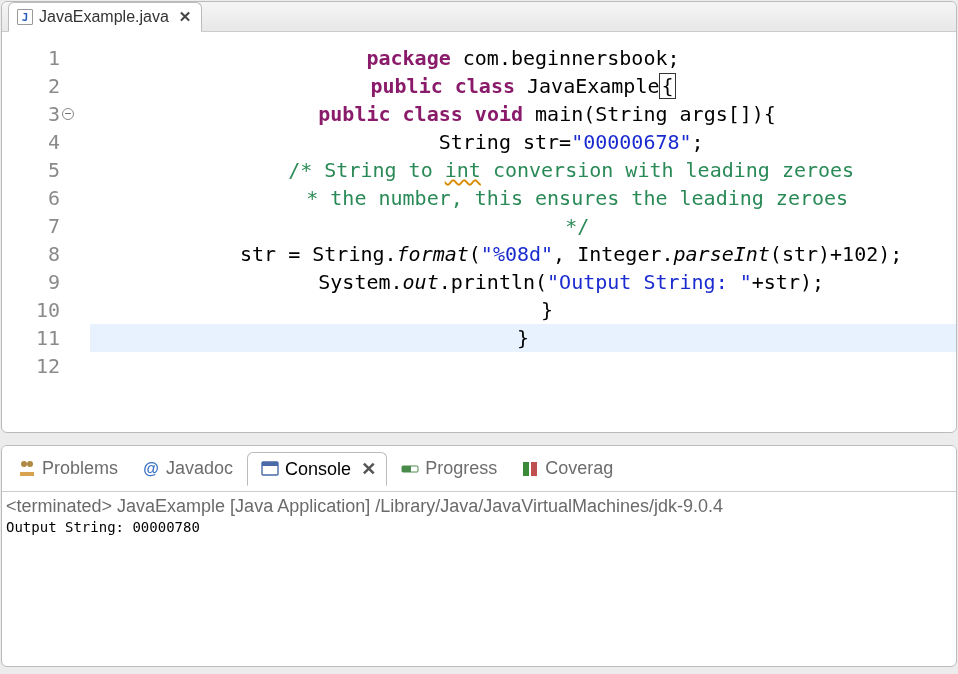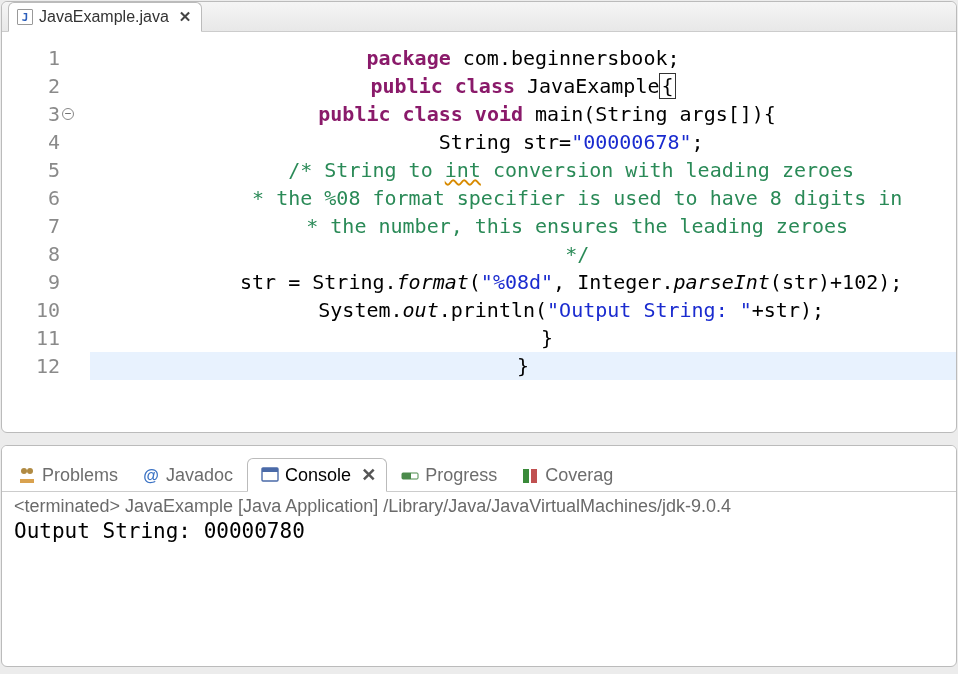--- a/index.html
+++ b/index.html
@@ -106,21 +106,21 @@
   .bottom-pane {
     margin: 12px 1px 1px 1px;
     background: #fff;
     border: 1px solid #bbb;
     border-radius: 6px;
     height: 222px;
     overflow: hidden;
   }
   .view-tabs {
     display: flex;
-    align-items: flex-end;
+    align-items: center;
     height: 46px;
     padding: 0 6px;
     gap: 4px;
     border-bottom: 1px solid #ccc;
     background: #fff;
     font-size: 18px;
     color: #6d6d6d;
   }
   .view-tab {
     display: flex;
@@ -133,32 +133,32 @@
   .view-tab.active {
     color: #000;
     border: 1px solid #bbb;
     border-bottom: 1px solid #fff;
     margin-bottom: -1px;
     background: #fff;
     padding-left: 13px;
   }
   .vicon { width: 18px; height: 18px; display:inline-block; }
   .console-body {
-    padding: 4px 12px;
+    padding: 4px 4px;
     font-size: 18px;
   }
   .console-header {
     color: #6a6a6a;
     font-family: -apple-system, Arial, sans-serif;
     white-space: nowrap;
     overflow: hidden;
   }
   .console-output {
     font-family: Menlo, Consolas, monospace;
-    font-size: 21px;
+    font-size: 14px;
     color: #000;
     padding-top: 2px;
   }
   .close-x2 { font-weight: bold; color:#555; margin-left:4px; }
 </style>
 </head>
 <body>
 
 <div class="editor-pane">
   <div class="tab-bar">
@@ -211,21 +211,20 @@
         <div></div>
         <div></div>
         <div></div>
     </div>
     <div class="code-lines">
       <div class="line"><span class="kw">package</span><span> com.beginnersbook;</span></div>
       <div class="line"><span class="kw">public</span> <span class="kw">class</span><span> JavaExample</span><span class="cursor-box">{</span></div>
       <div class="line"><span>    </span><span class="kw">public</span> <span class="kw">class</span> <span class="kw">void</span><span> main(String args[]){</span></div>
       <div class="line"><span>        </span><span>String str=</span><span class="str">"00000678"</span><span>;</span></div>
       <div class="line"><span>        </span><span class="cmt"><span>/* String to </span><span class="underline-wavy">int</span><span> conversion with leading zeroes</span></span></div>
-      <div class="line"><span>         </span><span class="cmt">* the %08 format specifier is used to have 8 digits in</span></div>
       <div class="line"><span>         </span><span class="cmt">* the number, this ensures the leading zeroes</span></div>
       <div class="line"><span>         </span><span class="cmt">*/</span></div>
       <div class="line"><span>        </span><span>str = String.</span><span class="ital">format</span><span>(</span><span class="str">"%08d"</span><span>, Integer.</span><span class="ital">parseInt</span><span>(str)+102);</span></div>
       <div class="line"><span>        </span><span>System.</span><span class="ital">out</span><span>.println(</span><span class="str">"Output String: "</span><span>+str);</span></div>
       <div class="line"><span>    </span><span>}</span></div>
       <div class="line hl"><span>}</span></div>
     </div>
   </div>
 </div>
 

